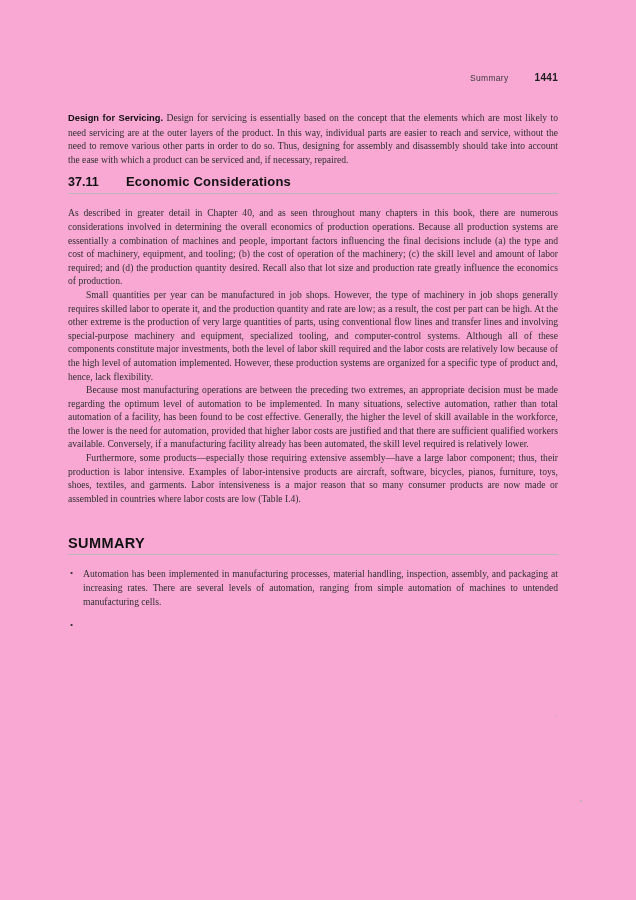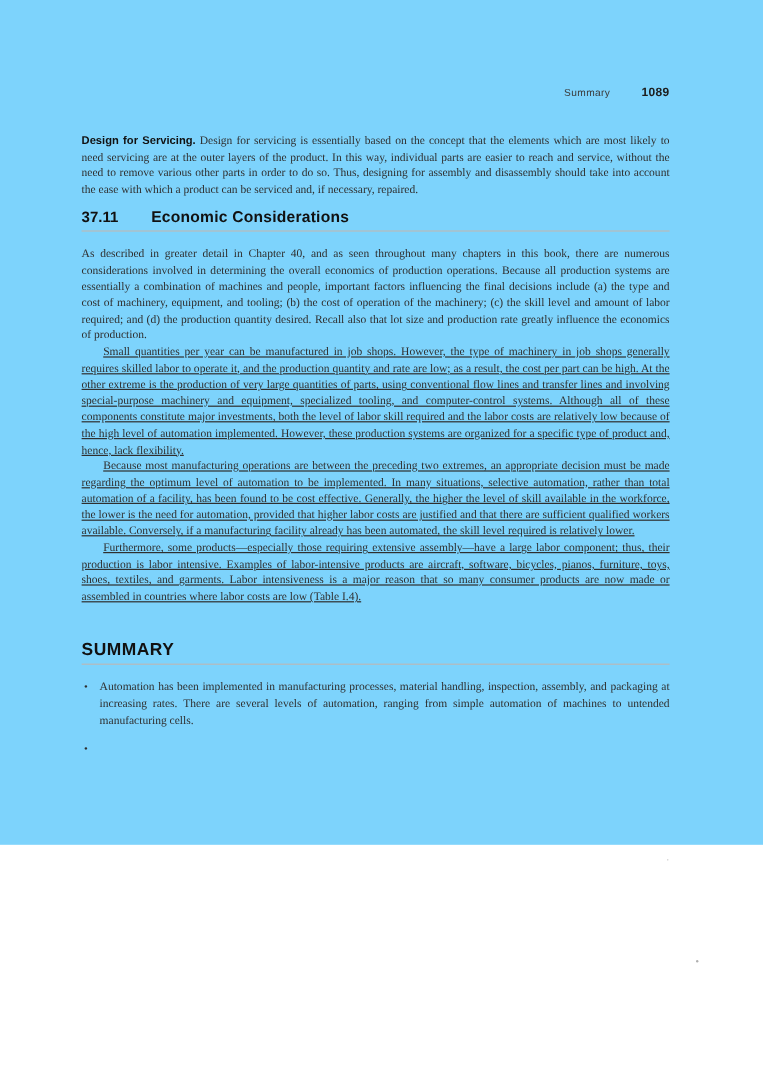--- a/index.html
+++ b/index.html
@@ -10,22 +10,22 @@
   body {
     width: 636px;
     height: 900px;
     overflow: hidden;
     font-family: "Liberation Serif", serif;
     color: #2b2b2b;
   }
   .page {
     position: relative;
     width: 636px;
-    height: 704px;
-    background: #7dd3fc;
+    height: 900px;
+    background: #f9a8d4;
     box-sizing: border-box;
   }
   .content {
     position: absolute;
     left: 68px;
     top: 72px;
     width: 490px;
   }
   .header {
     display: flex;
@@ -49,21 +49,20 @@
   p.body-par {
     margin: 0 0 0 0;
     font-size: 9.6px;
     line-height: 13.6px;
     text-align: justify;
     color: #2f2f2f;
     text-indent: 0;
   }
   p.indented {
     text-indent: 18px;
-    text-decoration: underline;
   }
   .run-in-head {
     font-family: "Liberation Sans", sans-serif;
     font-weight: bold;
     font-size: 9.3px;
     color: #111111;
   }
   .section-head {
     display: flex;
     align-items: baseline;
@@ -130,21 +129,21 @@
 </style>
 </head>
 <body>
 
 <div class="page">
 
   <div class="content">
 
     <div class="header">
       <span class="hdr-label">Summary</span>
-      <span class="hdr-page">1089</span>
+      <span class="hdr-page">1441</span>
     </div>
 
     <p class="body-par"><span class="run-in-head">Design for Servicing.</span><span>  Design for servicing is essentially based on the concept that the elements which are most likely to need servicing are at the outer layers of the product. In this way, individual parts are easier to reach and service, without the need to remove various other parts in order to do so. Thus, designing for assembly and disassembly should take into account the ease with which a product can be serviced and, if necessary, repaired.</span></p>
 
     <div class="section-head">
       <span class="num">37.11</span>
       <span class="title">Economic Considerations</span>
     </div>
     <hr class="rule">
 

